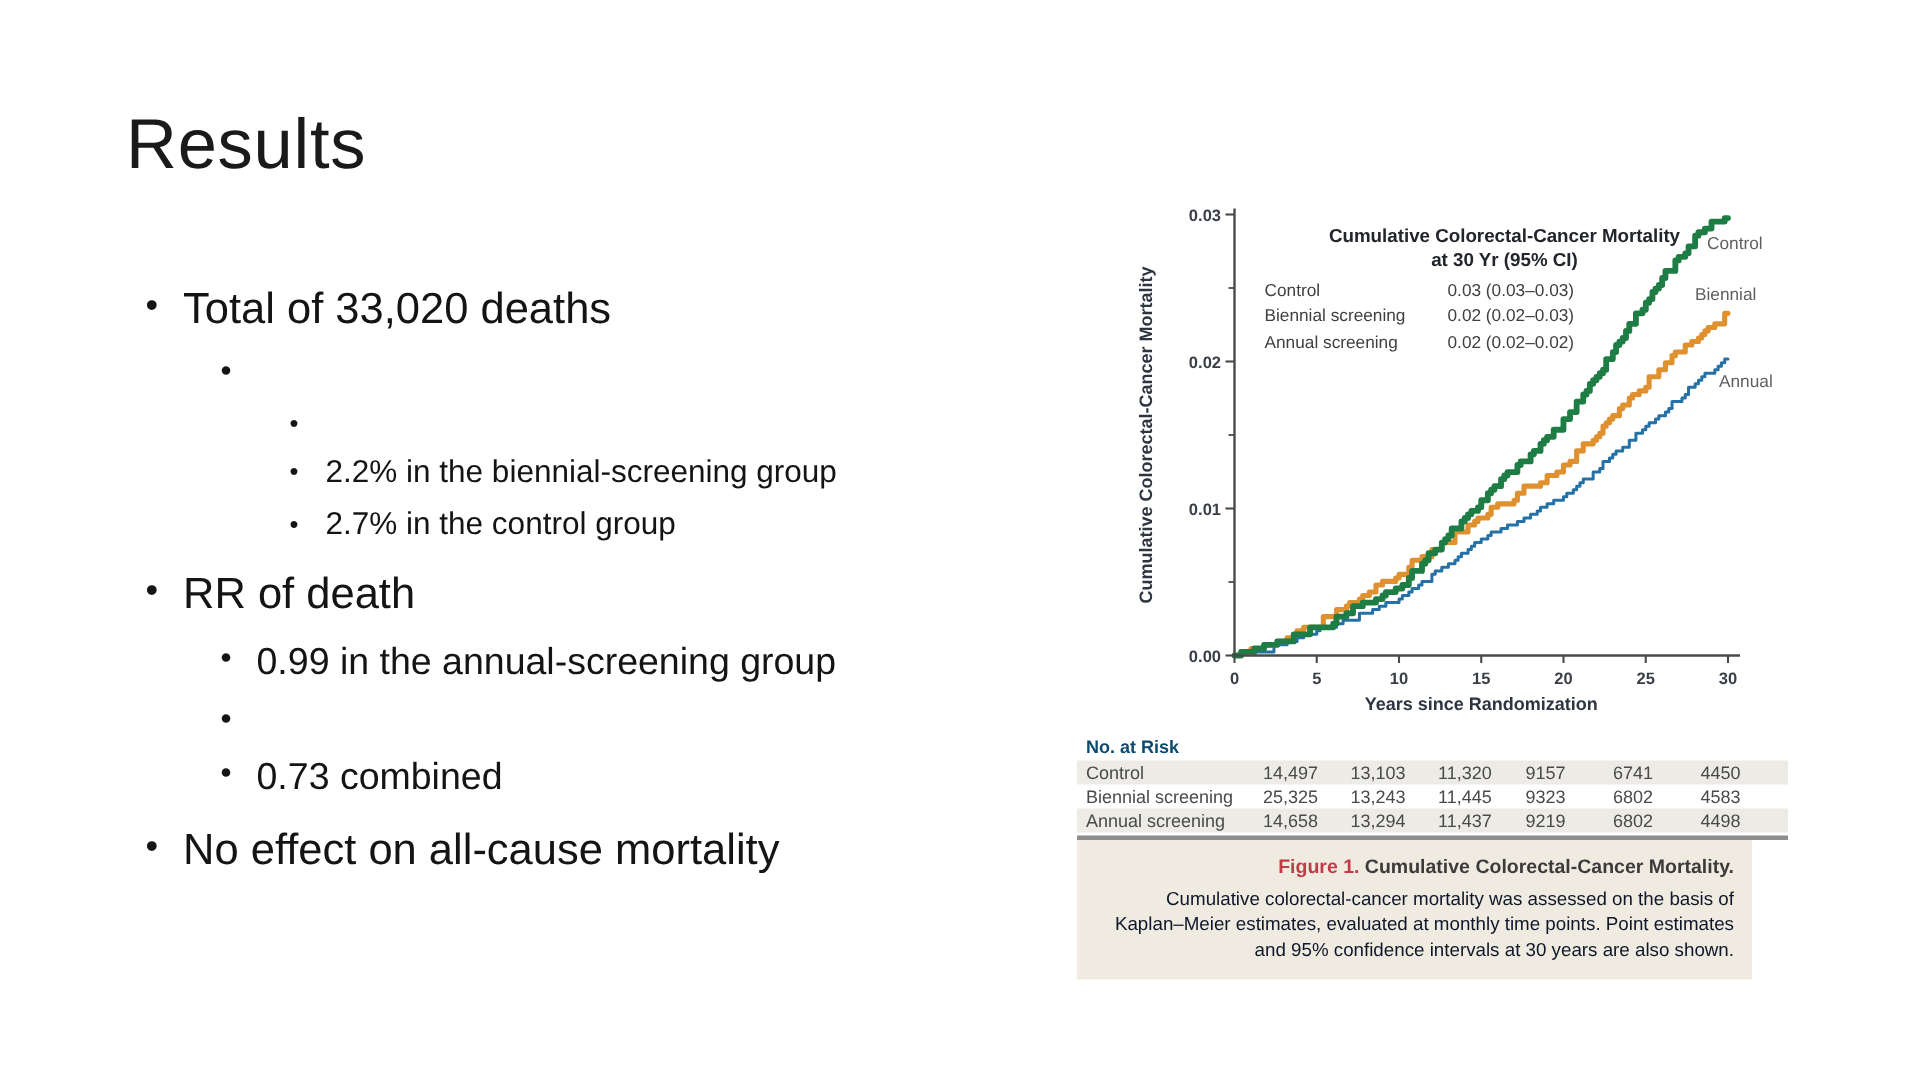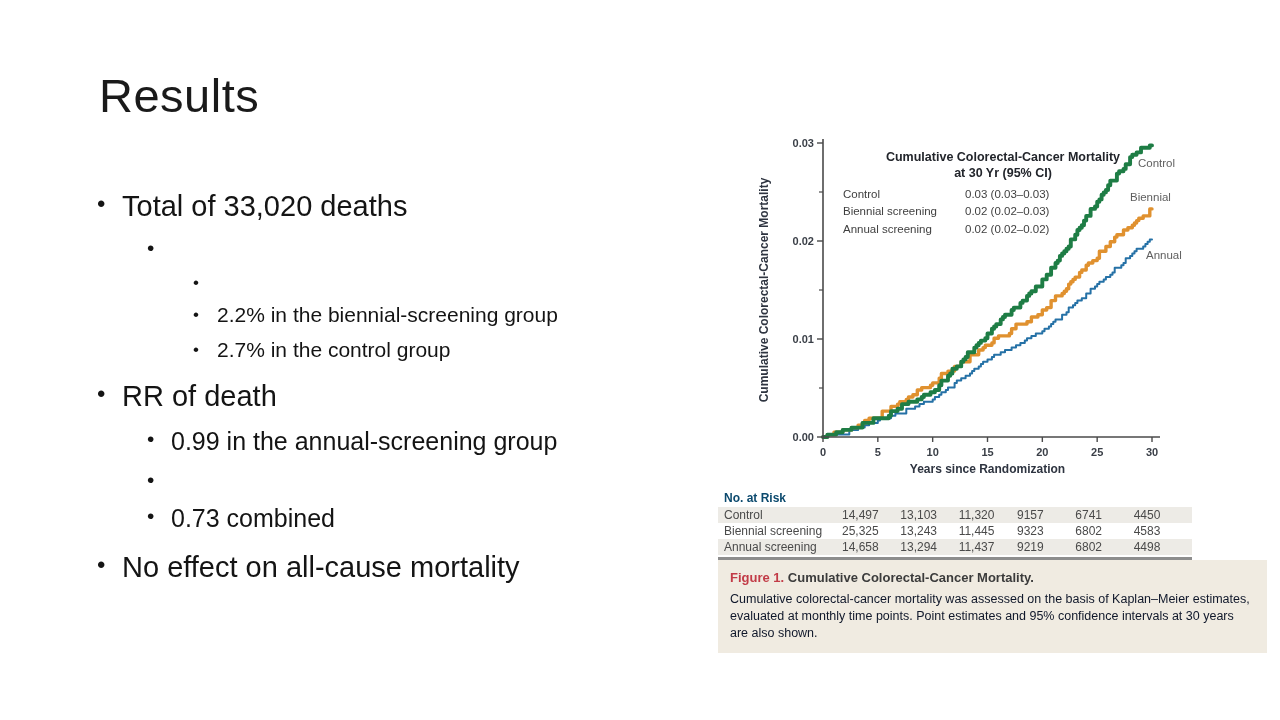--- a/index.html
+++ b/index.html
@@ -1,20 +1,20 @@
 <!DOCTYPE html>
 <html><head>
 <meta charset="utf-8">
 <style>
   html,body{margin:0;padding:0;background:#ffffff;}
   #slide{position:relative;width:1280px;height:720px;background:#ffffff;overflow:hidden;
          font-family:"Liberation Sans","DejaVu Sans",sans-serif;color:#111;}
 
   
-  #slide-title{position:absolute;left:99px;top:68px;margin:0;font-size:47px;font-weight:300;
+  #slide-title{position:absolute;left:84px;top:68px;margin:0;font-size:47px;font-weight:300;
                color:#1a1a1a;letter-spacing:0.5px;}
   #bullets{position:absolute;left:97px;top:188px;width:545px;}
   .b{display:flex;align-items:flex-start;line-height:1.28;color:#141414;}
   .b .dot{flex:0 0 auto;text-align:left;}
   .b .txt{flex:1 1 auto;}
   .l1{font-size:29px;margin-top:15px;}
   .l1 .dot{width:25px;font-size:24px;padding-top:1px;}
   .l2{font-size:25px;margin-top:9px;padding-left:50px;}
   .l2 .dot{width:24px;font-size:21px;padding-top:1px;}
   .l2 .txt{max-width:420px;}
@@ -44,22 +44,22 @@
   #risk{position:absolute;left:0;top:360px;width:474px;}
   .risk-header{font-size:12px;font-weight:bold;color:#0c4a6e;padding:1px 0 2px 6px;}
   .risk-row{display:grid;grid-template-columns:124px repeat(6,1fr);height:16px;
             align-items:center;font-size:12px;color:#4a4a4a;}
   .risk-row.striped{background:#edebe6;}
   .risk-label{padding-left:6px;}
   .risk-num{padding-right:15px;}
 
   
   .rule{position:absolute;left:0;top:427px;width:474px;height:3px;background:#8d8d8d;}
-  #caption{position:absolute;left:0;top:430px;width:549px;box-sizing:border-box;
-           background:#f0ebe1;padding:10px 12px 12px 12px;}
+  #caption{position:absolute;left:0;top:430px;width:450px;box-sizing:border-box;
+           background:#f0ebe1;padding:10px 12px 12px 12px;text-align:right;}
   .cap-title-line{font-size:13px;font-weight:bold;color:#3b3b3b;}
   .figlab{color:#c23b47;}
   .capbody{margin-top:6px;font-size:12.5px;line-height:1.34;color:#0f172a;}
 </style>
 </head>
 <body>
 
 <div id="slide">
 
   <h1 id="slide-title">Results</h1>

